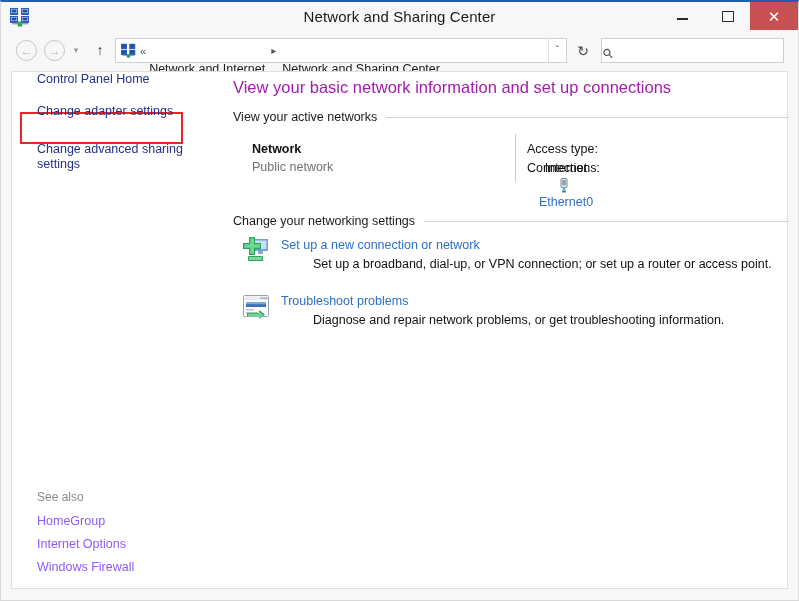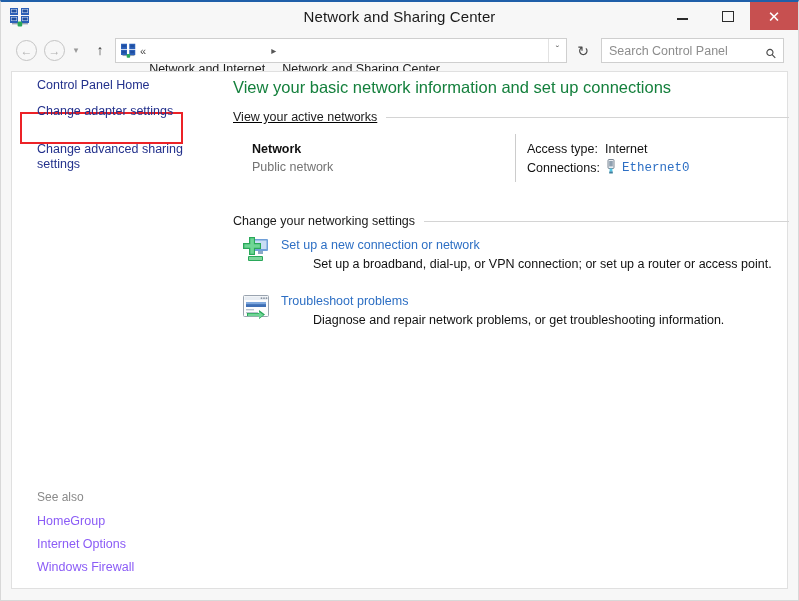--- a/index.html
+++ b/index.html
@@ -238,21 +238,21 @@
     width: 210px;
     height: 100%;
   }
   .side-link {
     position: absolute;
     font-size: 12.5px;
     color: #23318c;
     white-space: nowrap;
     line-height: 15px;
   }
-  .side-cph     { left: 25px; top: 6px; }
+  .side-cph     { left: 25px; top: 0; }
   .side-adapter { left: 25px; top: 32px; text-align: center; }
   .side-adv     { left: 25px; top: 70px; width: 160px; white-space: normal; }
 
   .redbox {
     position: absolute;
     left: 8px;
     top: 40px;
     width: 163px;
     height: 32px;
     border: 2px solid #ec2227;
@@ -283,21 +283,21 @@
     left: 210px;
     top: 0;
     right: 0;
     height: 100%;
   }
   .page-heading {
     position: absolute;
     left: 11px;
     top: 6px;
     font-size: 16.5px;
-    color: #15803d;
+    color: #a21caf;
     white-space: nowrap;
   }
 
   .section-head {
     position: absolute;
     left: 11px;
     display: flex;
     align-items: center;
     width: 556px;
   }
@@ -306,21 +306,21 @@
     color: #1a1a1a;
     white-space: nowrap;
     flex: 0 0 auto;
   }
   .section-head .sh-rule {
     flex: 1 1 auto;
     height: 1px;
     background: #d4d4d4;
     margin-left: 9px;
   }
-  .sec-active   { top: 38px; text-decoration: underline; }
+  .sec-active   { top: 38px; }
   .sec-settings { top: 142px; }
 
   .net-block {
     position: absolute;
     left: 30px;
     top: 68px;
   }
   .net-name {
     font-size: 12.5px;
     font-weight: bold;
@@ -342,22 +342,24 @@
     background: #cccccc;
   }
 
   .net-info {
     position: absolute;
     left: 305px;
     top: 68px;
   }
   .info-row {
     display: flex;
+    align-items: center;
     line-height: 19px;
     height: 19px;
+    flex-direction: column;
   }
   .info-label {
     width: 78px;
     font-size: 12.5px;
     color: #111111;
     flex: 0 0 auto;
   }
   .info-val {
     font-size: 12.5px;
     color: #111111;
@@ -365,21 +367,20 @@
   .conn-icon {
     width: 12px;
     height: 15px;
     margin-right: 5px;
     flex: 0 0 auto;
   }
   .conn-link {
     font-size: 12.5px;
     color: #2d6fc4;
     white-space: nowrap;
-    font-family: Liberation Mono, monospace;
   }
 
   .task {
     position: absolute;
     left: 18px;
     display: flex;
   }
   .task-1 { top: 163px; }
   .task-2 { top: 219px; }
   .task-icon {
@@ -474,21 +475,20 @@
       <span class="crumb-text">Network and Internet</span>
       <span class="crumb-sep">▸</span>
       <span class="crumb-text">Network and Sharing Center</span>
       <span class="crumb-spacer"></span>
       <span class="crumb-drop">ˇ</span>
     </div>
 
     <div class="refresh-btn">↻</div>
 
     <div class="searchbox">
-      <span class="search-ph">Search Control Panel</span>
       <span class="search-icon">⚲</span>
     </div>
   </div>
 
   <div class="content">
 
     <div class="sidebar">
 
       <div class="side-link side-cph">Control Panel Home</div>
 

